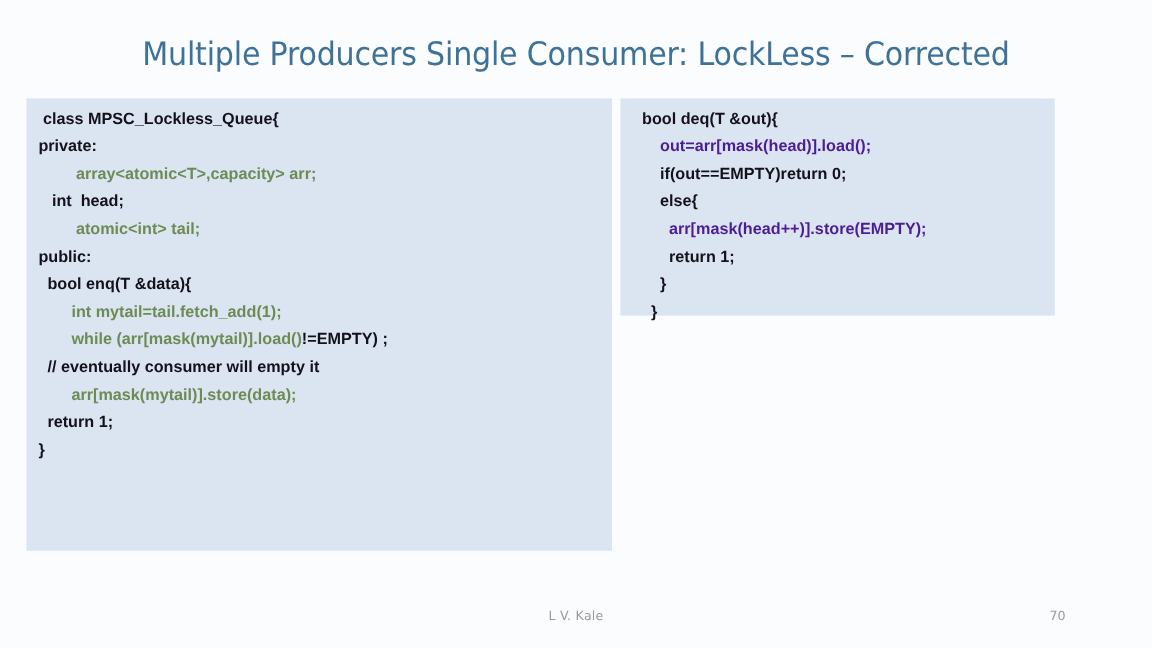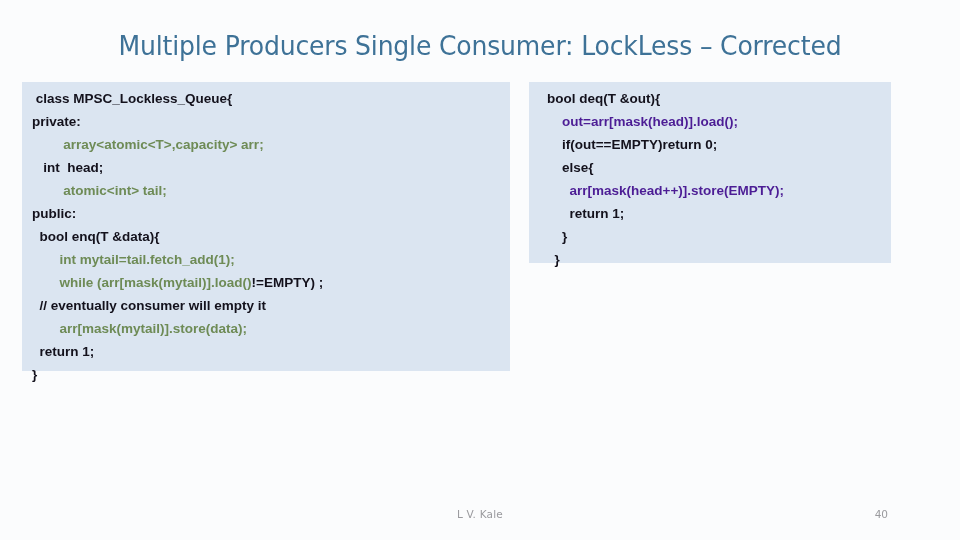--- a/index.html
+++ b/index.html
@@ -42,32 +42,31 @@
     font-family: "Liberation Sans", sans-serif;
     font-weight: bold;
     font-size: 13.5px;
     line-height: 23px;
     white-space: pre;
   }
   #code-left {
     left: 22px;
     top: 82px;
     width: 488px;
-    height: 289px;
+    height: 377px;
     padding: 5px 0 0 0;
     box-sizing: border-box;
   }
   #code-right {
     left: 517px;
     top: 82px;
     width: 362px;
     height: 181px;
     padding: 5px 0 0 0;
     box-sizing: border-box;
-    margin-left: 12px;
   }
   .code-line {
     display: block;
     padding-left: 10px;
     color: #13111c;
   }
   #code-left .code-line { padding-left: 10px; }
   #code-right .code-line { padding-left: 18px; }
 
   .c-dark  { color: #13111c; }
@@ -101,15 +100,15 @@
 <div class="slide">
 
   <div class="slide-title">Multiple Producers Single Consumer: LockLess – Corrected</div>
 
   <div class="code-panel" id="code-left"><span class="code-line"><span class="c-dark"> class MPSC_Lockless_Queue{</span></span><span class="code-line"><span class="c-dark">private:</span></span><span class="code-line"><span class="c-green-soft">   array&lt;atomic&lt;T&gt;,capacity&gt; arr;</span></span><span class="code-line"><span class="c-dark">   int  head;</span></span><span class="code-line"><span class="c-green-soft">   atomic&lt;int&gt; tail;</span></span><span class="code-line"><span class="c-dark">public:</span></span><span class="code-line"><span class="c-dark">  bool enq(T &amp;data){</span></span><span class="code-line"><span class="c-green-soft">  int mytail=tail.fetch_add(1);</span></span><span class="code-line"><span class="c-green-soft">  while (arr[mask(mytail)].load()</span><span class="c-dark">!=EMPTY) ;</span></span><span class="code-line"><span class="c-dark">  // eventually consumer will empty it</span></span><span class="code-line"><span class="c-green-soft">  arr[mask(mytail)].store(data);</span></span><span class="code-line"><span class="c-dark">  return 1;</span></span><span class="code-line"><span class="c-dark">}</span></span></div>
 
   <div class="code-panel" id="code-right"><span class="code-line"><span class="c-dark">bool deq(T &amp;out){</span></span><span class="code-line"><span class="c-green-vivid">    out=arr[mask(head)].load();</span></span><span class="code-line"><span class="c-dark">    if(out==EMPTY)return 0;</span></span><span class="code-line"><span class="c-dark">    else{</span></span><span class="code-line"><span class="c-green-vivid">      arr[mask(head++)].store(EMPTY);</span></span><span class="code-line"><span class="c-dark">      return 1;</span></span><span class="code-line"><span class="c-dark">    }</span></span><span class="code-line"><span class="c-dark">  }</span></span></div>
 
   <div class="footer-author">L V. Kale</div>
 
-  <div class="footer-page">40</div>
+  <div class="footer-page">70</div>
 
 </div>
 
 </body></html>

